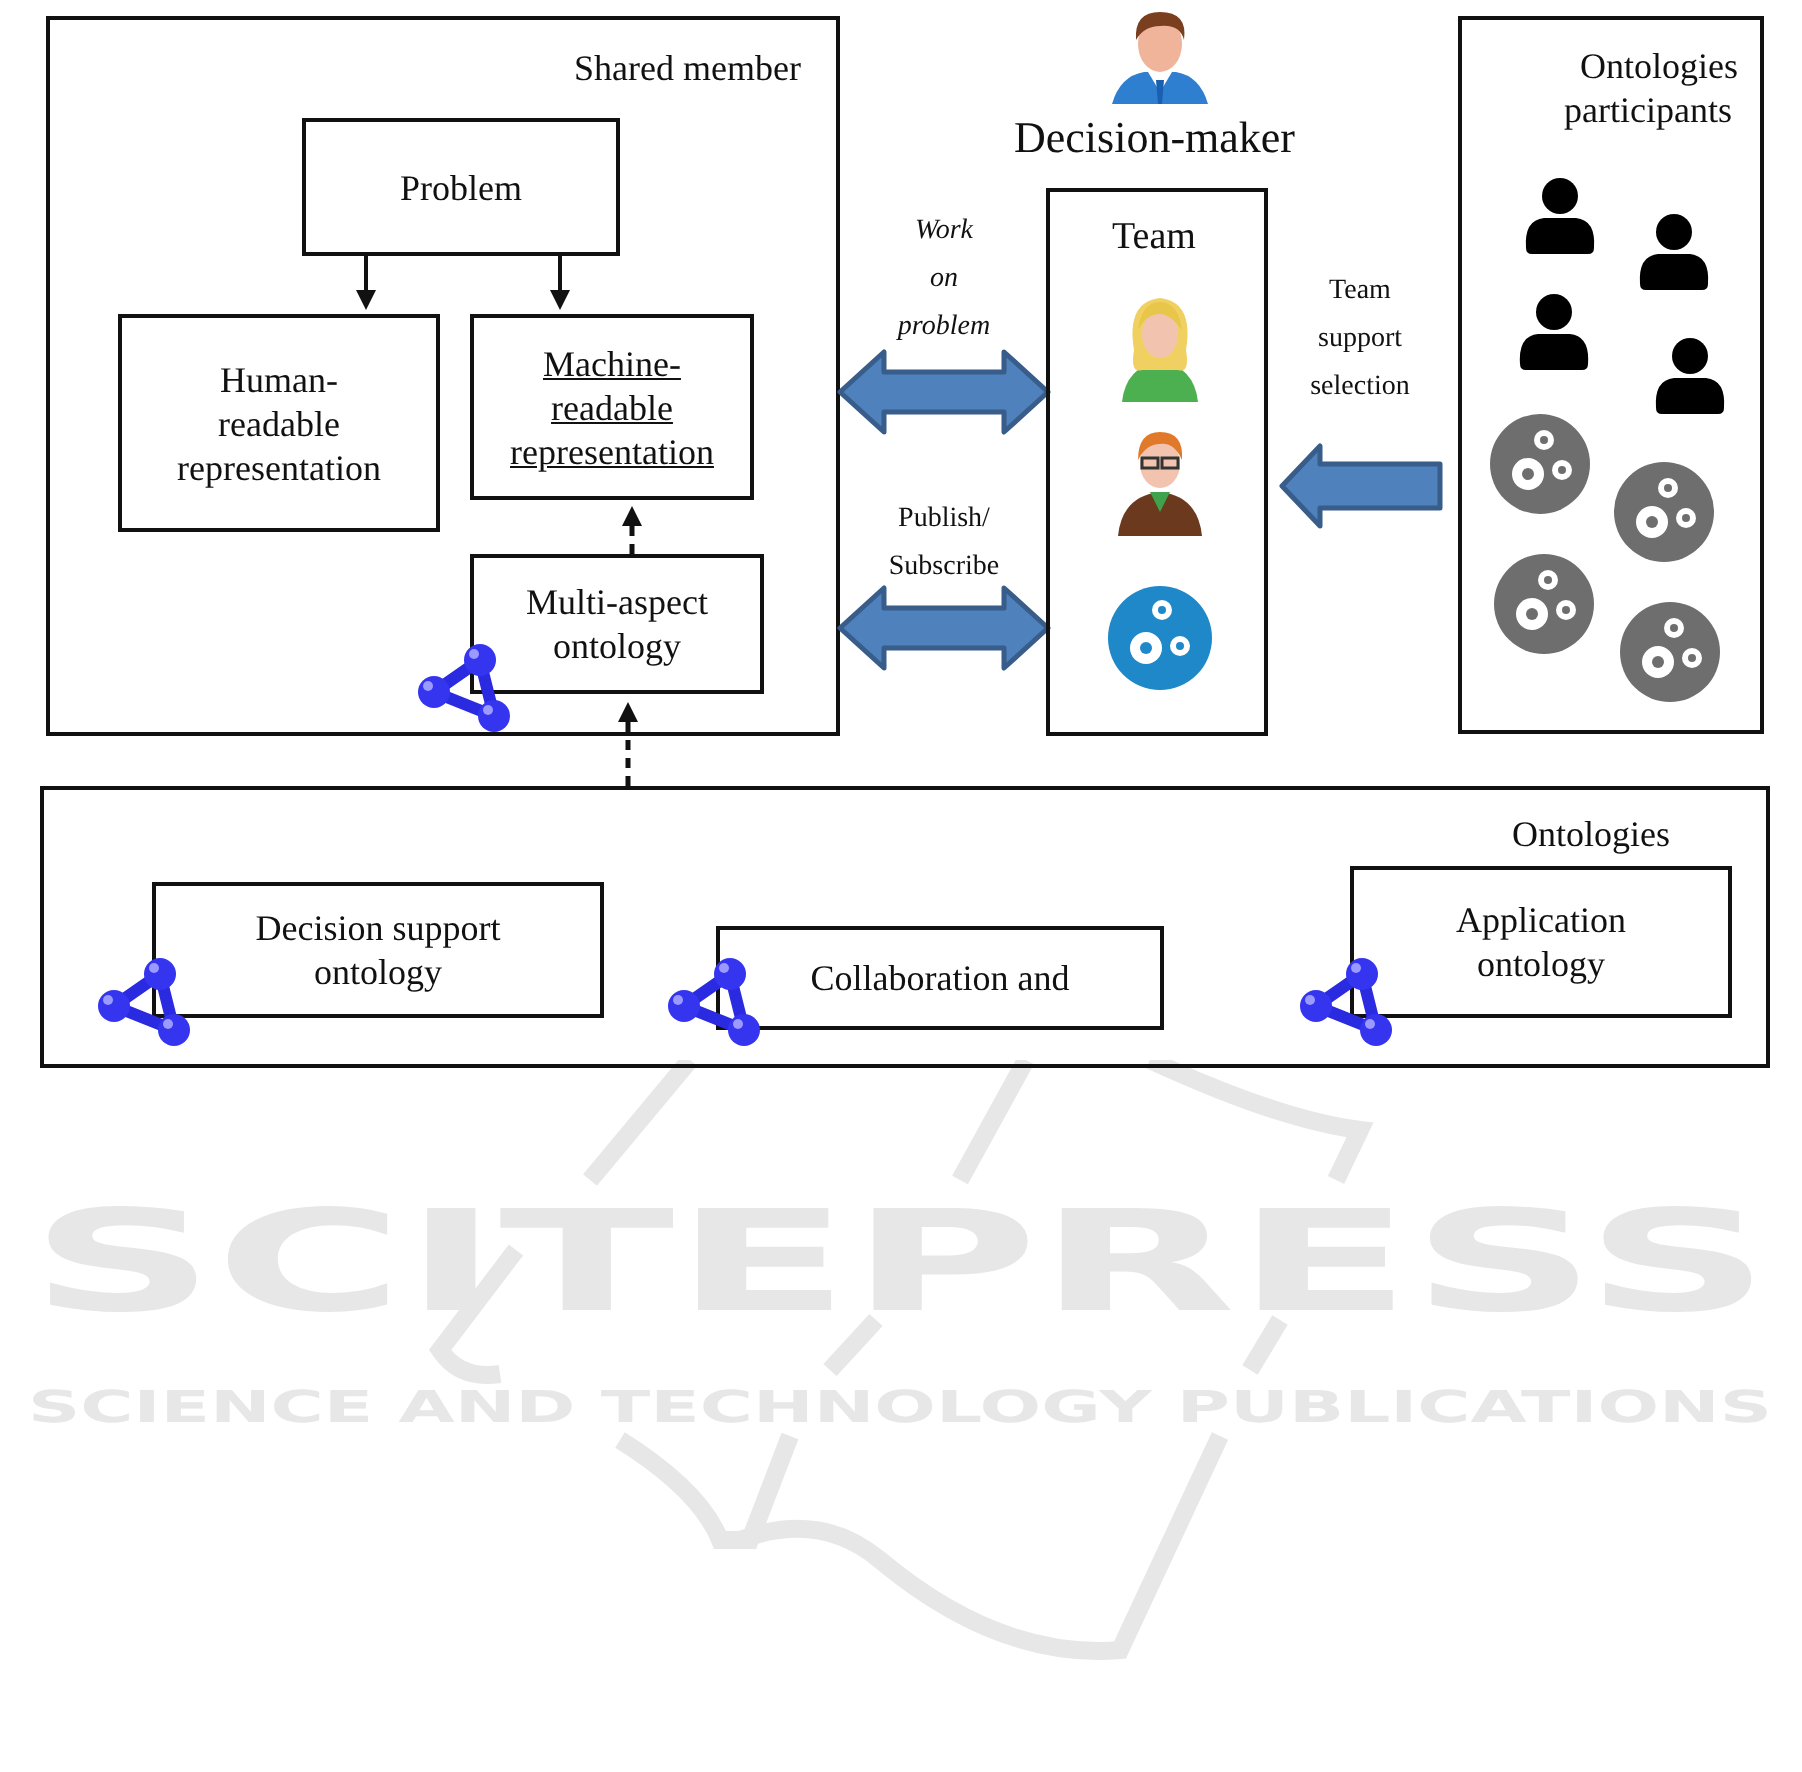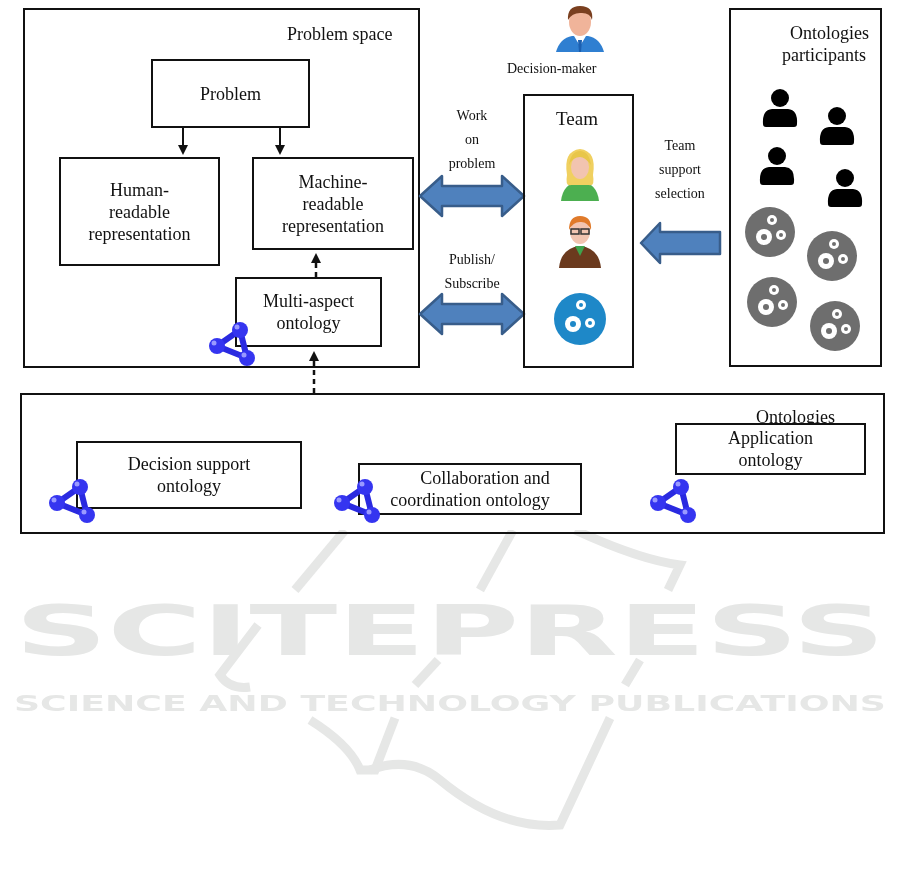--- a/index.html
+++ b/index.html
@@ -26,35 +26,35 @@
     <path d="M438 130 L415 155"></path>
     <path d="M640 130 L625 155"></path>
     <path d="M310 190 Q350 215 360 240 L375 240 L395 188"></path>
     <path d="M370 240 Q410 225 440 250 Q500 300 560 295 L610 188"></path>
   </g>
   <text x="450" y="125" text-anchor="middle" font-family="DejaVu Sans, sans-serif" font-weight="bold" font-size="70" fill="#e6e7e6" textLength="870" lengthAdjust="spacingAndGlyphs">SCITEPRESS</text>
   <text x="450" y="181" text-anchor="middle" font-family="DejaVu Sans, sans-serif" font-weight="bold" font-size="22" fill="#e6e7e6" textLength="872" lengthAdjust="spacingAndGlyphs">SCIENCE AND TECHNOLOGY PUBLICATIONS</text>
 </svg>
 
 <div class="box" style="left:23px; top:8px; width:397px; height:360px;"></div>
-<div class="lbl" style="left:287px; top:23px;">Problem space</div>
+<div class="lbl" style="left:287px; top:23px;">Shared member</div>
 
 <div class="box tbox" style="left:151px; top:59px; width:159px; height:69px;">
   <span>Problem</span>
 </div>
 
 <div class="box tbox" style="left:59px; top:157px; width:161px; height:109px;">
   <div>
     <div>Human-</div>
     <div>readable</div>
     <div>representation</div>
   </div>
 </div>
 
-<div class="box tbox" style="left:252px; top:157px; width:162px; height:93px;">
+<div class="box tbox" style="left:235px; top:157px; width:142px; height:93px;text-decoration:underline;">
   <div>
     <div>Machine-</div>
     <div>readable</div>
     <div>representation</div>
   </div>
 </div>
 
 <div class="box tbox" style="left:235px; top:277px; width:147px; height:70px;">
   <div>
     <div>Multi-aspect</div>
@@ -94,21 +94,21 @@
     <circle cx="37" cy="35" r="2.5" fill="#9a9aff"></circle>
 </svg>
 
 <svg class="abs" style="left:552px; top:2px;" width="56" height="50" viewBox="0 0 56 50">
   <path d="M4,50 Q8,36 20,34 L36,34 Q48,36 52,50 Z" fill="#2f7fd1"></path>
   <path d="M22,34 L28,44 L34,34 Z" fill="#ffffff"></path>
   <path d="M26,38 L30,38 L29,50 L27,50 Z" fill="#1b5fb0"></path>
   <ellipse cx="28" cy="20" rx="11" ry="14" fill="#f0b49a"></ellipse>
   <path d="M16,18 Q15,4 28,4 Q42,4 40,18 Q38,10 28,11 Q20,11 16,18 Z" fill="#7a3f1f"></path>
 </svg>
-<div class="lbl" style="left:507px; top:58px; font-size:14px;">Decision-maker</div>
+<div class="lbl" style="left:507px; top:58px; font-size:22px;">Decision-maker</div>
 
 <div class="box" style="left:523px; top:94px; width:111px; height:274px;"></div>
 <div class="lbl" style="left:556px; top:108px; font-size:19px;">Team</div>
 
 <svg class="abs" style="left:555px; top:145px;" width="50" height="56" viewBox="0 0 50 56">
   <path d="M6,56 Q8,38 25,36 Q42,38 44,56 Z" fill="#4caf50"></path>
   <path d="M12,30 Q8,6 25,4 Q42,6 38,30 Q40,42 34,40 L16,40 Q10,42 12,30 Z" fill="#f0d060"></path>
   <ellipse cx="25" cy="22" rx="9" ry="12" fill="#f2c4b0"></ellipse>
   <path d="M14,20 Q16,6 25,6 Q34,6 36,20 Q30,12 25,12 Q18,12 14,20Z" fill="#e8c64a"></path>
 </svg>
@@ -127,21 +127,21 @@
       <circle cx="20" cy="32" r="8"></circle>
       <circle cx="37" cy="31" r="5"></circle>
   </g>
   <g fill="#1e88c8">
       <circle cx="28" cy="13" r="2"></circle>
       <circle cx="20" cy="32" r="3"></circle>
       <circle cx="37" cy="31" r="2"></circle>
     </g>
 </svg>
 
-<div class="small" style="left:447px; top:104px; width:50px;">
+<div class="small" style="left:447px; top:104px; width:50px;font-style:italic;">
   <div>Work</div>
   <div>on</div>
   <div>problem</div>
 </div>
 <div class="small" style="left:437px; top:248px; width:70px;">
   <div>Publish/</div>
   <div>Subscribe</div>
 </div>
 <div class="small" style="left:643px; top:134px; width:74px;">
   <div>Team</div>
@@ -190,24 +190,23 @@
 
 <div class="box tbox" style="left:76px; top:441px; width:226px; height:68px;">
   <div>
     <div>Decision support</div>
     <div>ontology</div>
   </div>
 </div>
 <div class="box tbox" style="left:358px; top:463px; width:224px; height:52px;text-align:right;">
   <div>
     <div>Collaboration and</div>
-    <div>coordination ontology</div>
-  </div>
-</div>
-<div class="box tbox" style="left:675px; top:423px; width:191px; height:52px;">
+  </div>
+</div>
+<div class="box tbox" style="left:675px; top:433px; width:191px; height:76px;">
   <div>
     <div>Application</div>
     <div>ontology</div>
   </div>
 </div>
 
 <svg class="ov" width="901" height="886" style="pointer-events:none;">
   <defs>
     <g id="mol">
       <g stroke="#2a2ae0" stroke-width="6" stroke-linecap="round">

